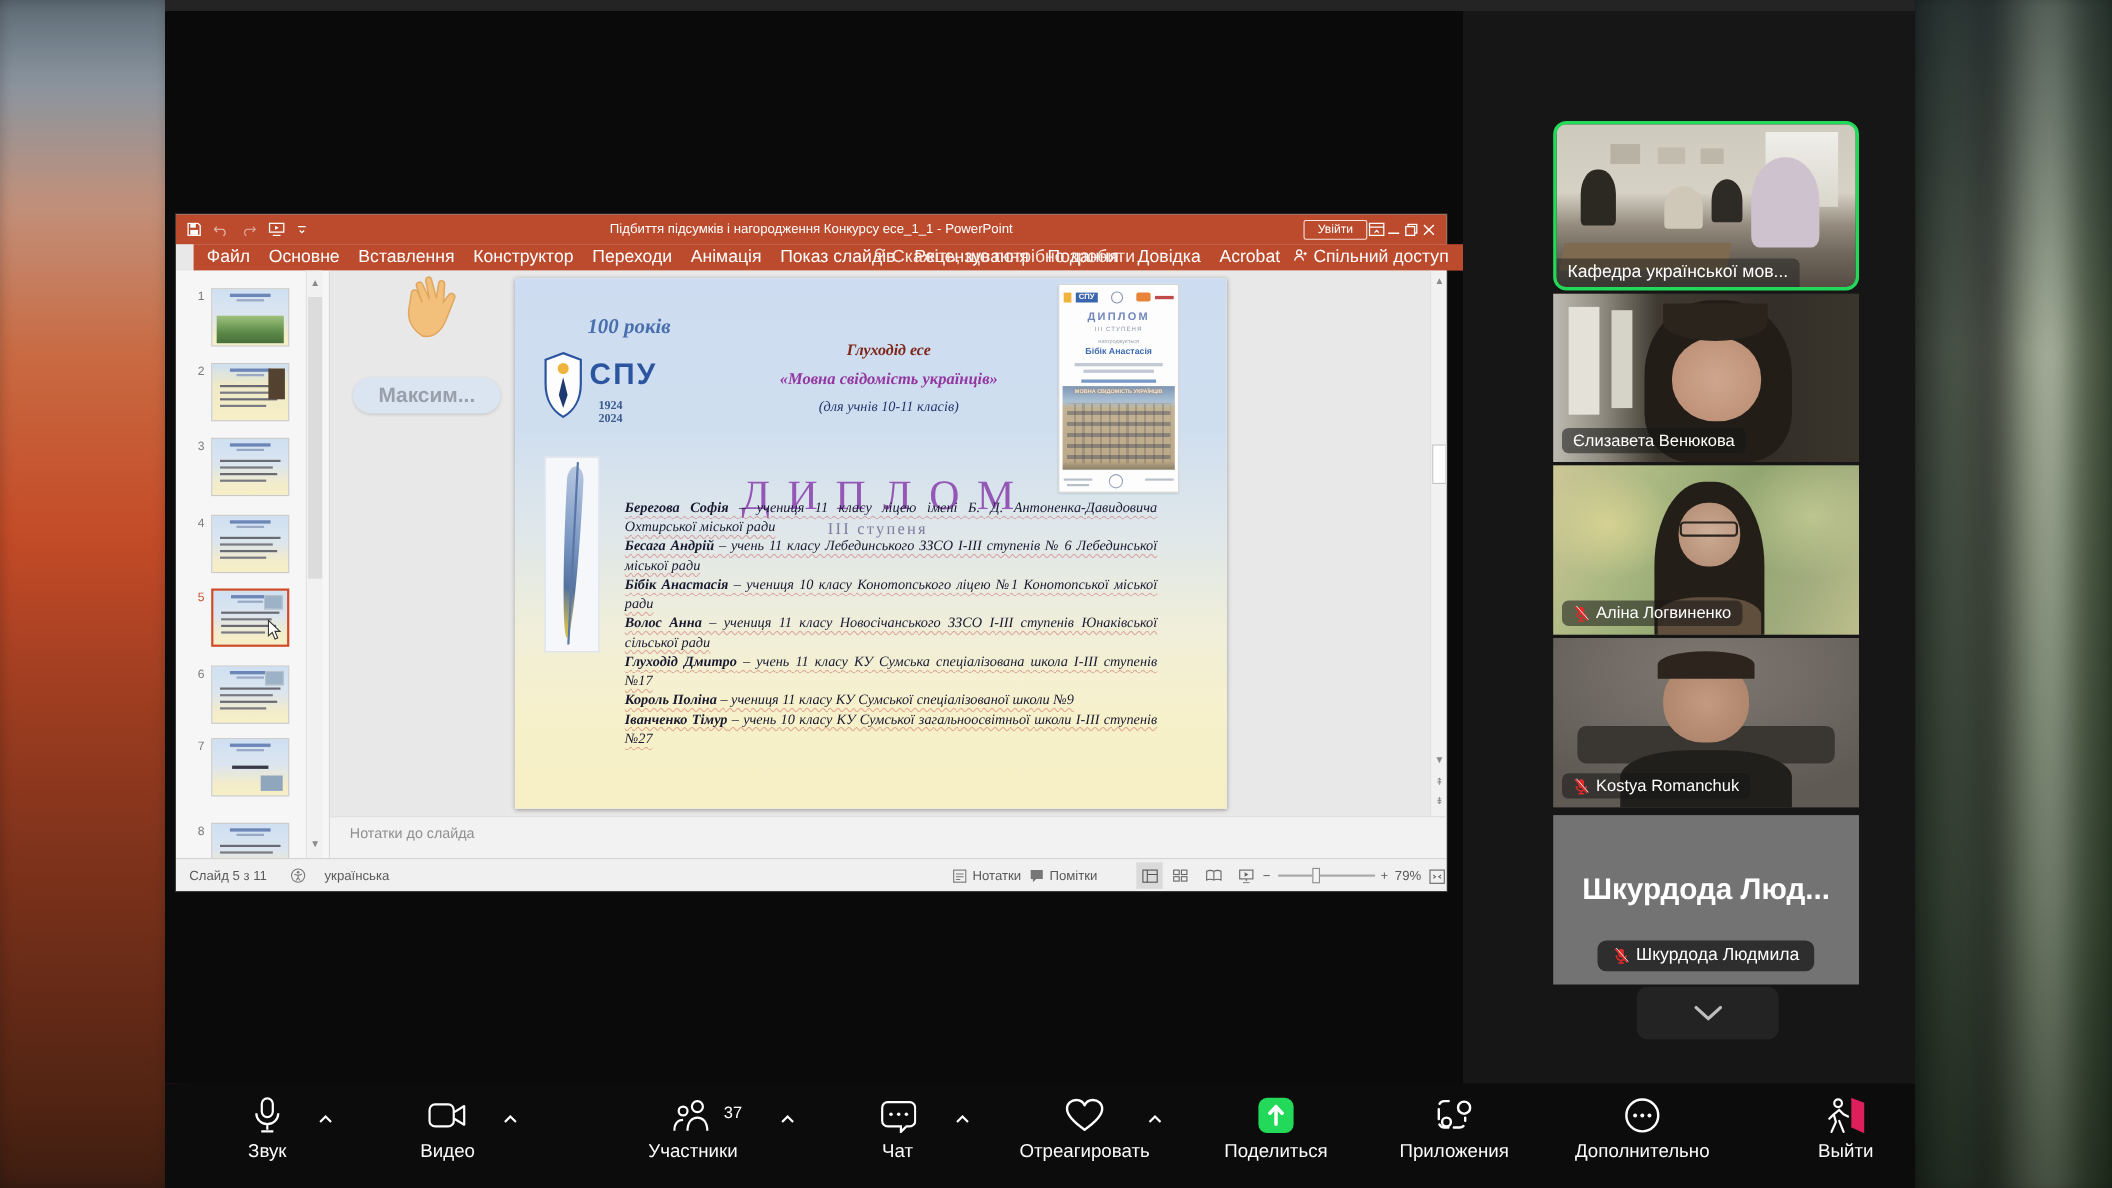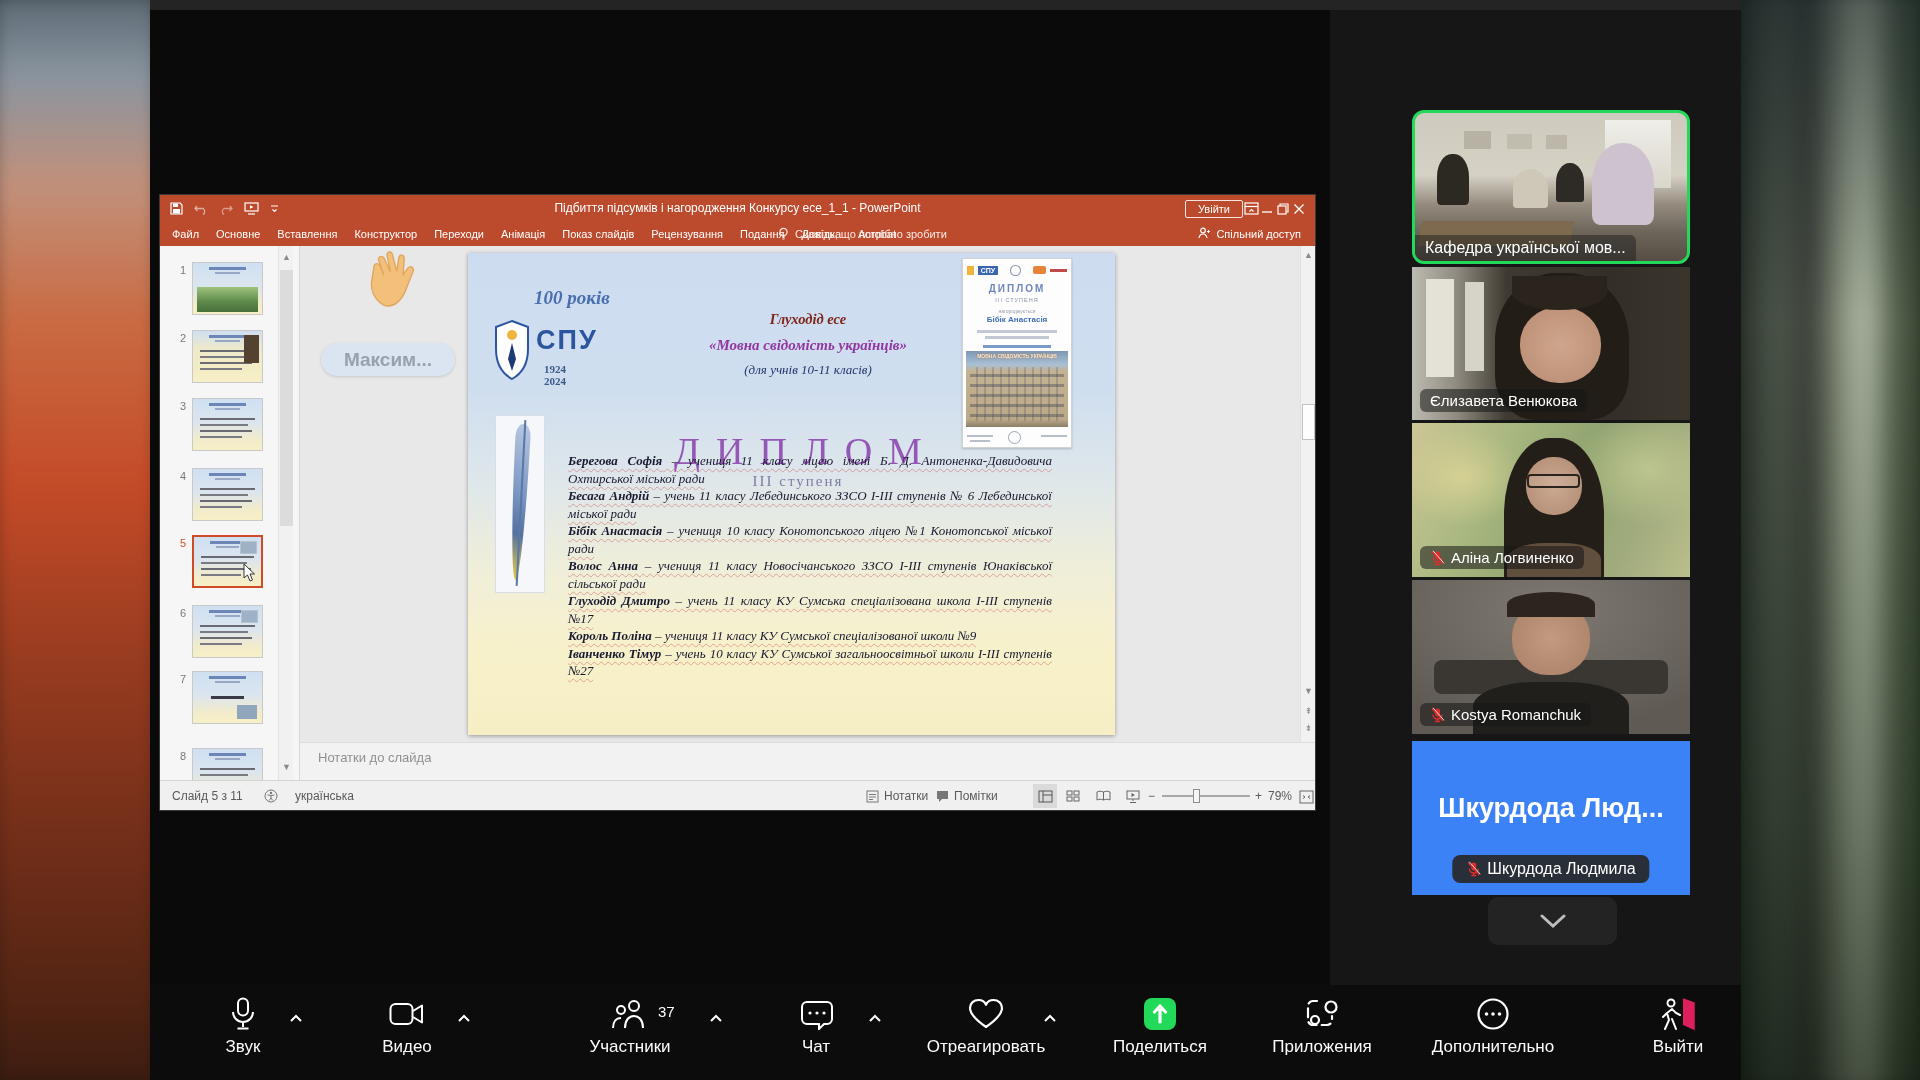--- a/index.html
+++ b/index.html
@@ -25,21 +25,21 @@
   
   .ppt { position:absolute; left:10px; top:185px; width:1155px; height:615px; background:#e8e8e8; box-shadow:0 0 0 1px #3a3a3a; }
   .ppt-titlebar { position:absolute; left:0; top:0; width:100%; height:27px; background:#bc4a2c; color:#fff; }
   .qat { position:absolute; left:10px; top:0; height:27px; display:flex; align-items:center; gap:11px; }
   .qat svg { display:block; }
   .ppt-title { position:absolute; left:0; right:0; top:0; height:27px; line-height:27px; text-align:center; font-size:12px; color:#fff; white-space:nowrap; }
   .tb-right { position:absolute; right:8px; top:0; height:27px; display:flex; align-items:center; }
   .signin-btn { border:1px solid rgba(255,255,255,.85); border-radius:2px; font-size:11px; padding:2px 12px; color:#fff; background:transparent; }
   .winbtn { width:16px; height:16px; display:flex; align-items:center; justify-content:center; }
 
-  .ppt-menubar { position:absolute; left:0; top:27px; width:100%; height:24px; background:#bc4a2c; color:#fff; font-size:11px;text-align:center; }
+  .ppt-menubar { position:absolute; left:16px; top:27px; width:100%; height:24px; background:#bc4a2c; color:#fff; font-size:16px;text-align:center; }
   .ribbon-tabs { position:absolute; left:12px; top:0; height:24px; display:flex; align-items:center; gap:17px; }
   .ppt-tab { cursor:default; white-space:nowrap; }
   .tellme { position:absolute; left:618px; top:0; height:24px; display:flex; align-items:center; gap:6px; color:#fbeae4; }
   .sharebox { position:absolute; right:14px; top:0; height:24px; display:flex; align-items:center; gap:6px; }
 
   
   .thumb-panel { position:absolute; left:0; top:51px; width:140px; height:534px; background:#f6f6f6; border-right:1px solid #d9d9d9; overflow:hidden; }
   .thumb-row { position:absolute; left:0; width:140px; height:57px; }
   .tnum { position:absolute; left:8px; top:2px; width:18px; text-align:right; font-size:11px; color:#7a7a7a; }
   .thumb-row.sel .tnum { color:#c9532d; }
@@ -570,21 +570,21 @@
           <svg width="15" height="16" viewBox="0 0 15 16">
               <rect x="5" y="1.5" width="5" height="8" rx="2.5" fill="#e02b2b"></rect>
               <path d="M3 7.5 a4.5 4.5 0 0 0 9 0 M7.5 12v2.5 M5 14.5h5" stroke="#e02b2b" stroke-width="1.4" fill="none"></path>
               <path d="M2 1.5 L13 14" stroke="#e02b2b" stroke-width="1.6"></path>
               <path d="M3 .8 L14 13.3" stroke="#fff" stroke-width=".8"></path>
             </svg>
           <span>Kostya Romanchuk</span>
         </div>
       </div>
 
-      <div class="tile" style="top:731px;background:#3b82f6">
+      <div class="tile" style="top:731px;background:#737373">
         <div class="bigname">Шкурдода Люд...</div>
         <div class="pname t5chip">
           <svg width="15" height="16" viewBox="0 0 15 16">
               <rect x="5" y="1.5" width="5" height="8" rx="2.5" fill="#e02b2b"></rect>
               <path d="M3 7.5 a4.5 4.5 0 0 0 9 0 M7.5 12v2.5 M5 14.5h5" stroke="#e02b2b" stroke-width="1.4" fill="none"></path>
               <path d="M2 1.5 L13 14" stroke="#e02b2b" stroke-width="1.6"></path>
               <path d="M3 .8 L14 13.3" stroke="#fff" stroke-width=".8"></path>
             </svg>
           <span>Шкурдода Людмила</span>
         </div>

